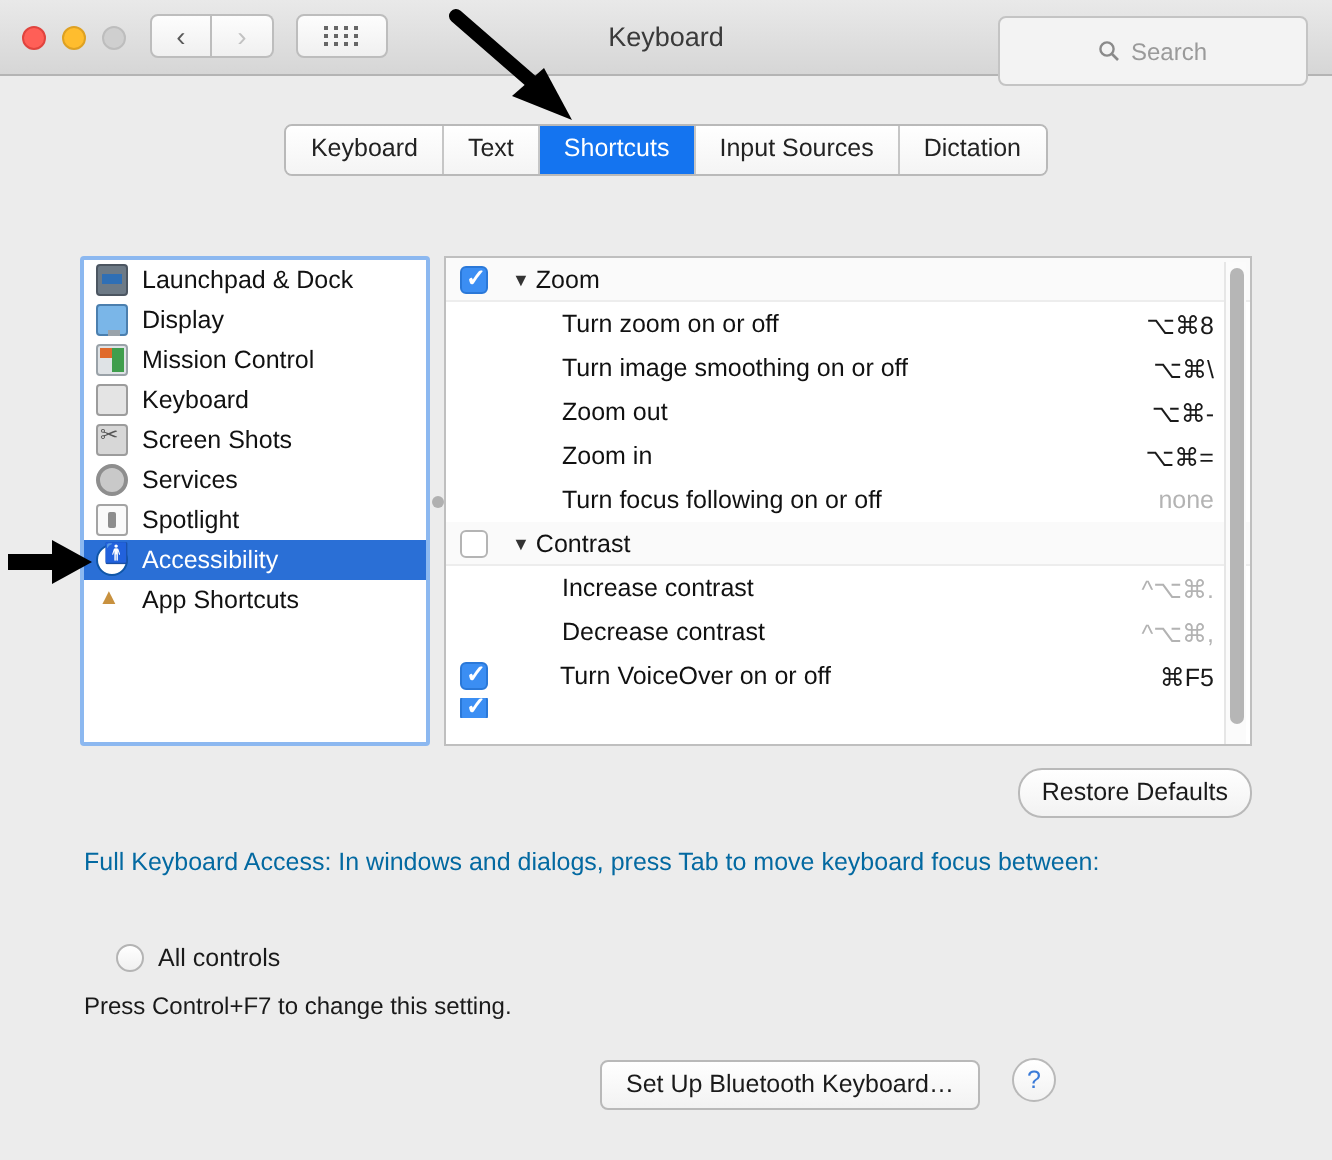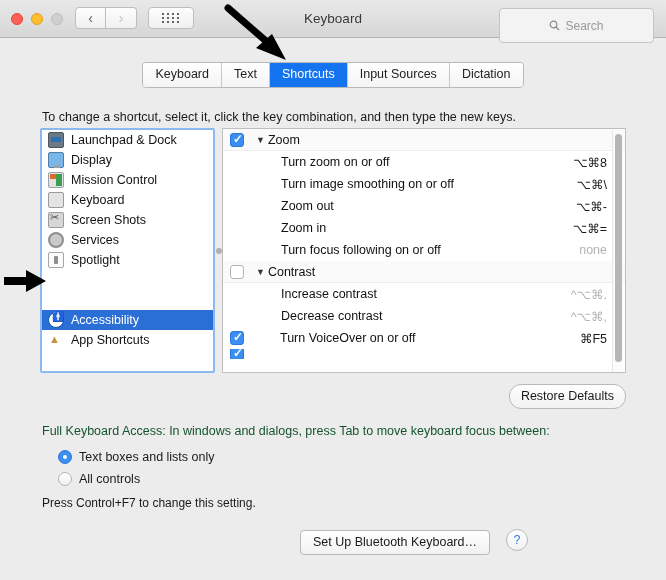--- a/index.html
+++ b/index.html
@@ -96,21 +96,21 @@
     width: 175px; height: 245px;
     background: #fff;
     border: 2px solid #8cb8f0; border-radius: 2px;
     overflow: hidden;
   }
   .srow {
     height: 20px; display: flex; align-items: center;
     padding-left: 6px; gap: 7px;
     font-size: 12.5px; color: #111; text-align: right;
   }
-  .srow.sel { background: #2a6fd6; color: #fff; margin-top: 40px; }
+  .srow.sel { background: #2a6fd6; color: #fff; }
   .sicon { width: 16px; height: 16px; flex: 0 0 16px; position: relative; }
 
   
   .ic-launchpad { background:#6d7a86; border:1px solid #4c5661; border-radius:2px; }
   .ic-launchpad::after { content:""; position:absolute; left:2px; top:4px; right:2px; height:5px; background:#2f6fb5; }
   .ic-display { background:#7ab6e8; border:1px solid #4b7fae; border-radius:2px; }
   .ic-display::after { content:""; position:absolute; left:5px; bottom:-1px; width:6px; height:3px; background:#9aa3aa; }
   .ic-mission { background:#dfe3e6; border:1px solid #9aa2a8; border-radius:2px; overflow:hidden; }
   .ic-mission::before { content:""; position:absolute; left:1px; top:1px; width:6px; height:5px; background:#e06a2b; }
   .ic-mission::after  { content:""; position:absolute; right:1px; top:1px; width:6px; height:12px; background:#3f9e4d; }
@@ -187,21 +187,21 @@
     position: absolute; top: 296px; right: 40px;
     padding: 4px 11px 5px;
     font-size: 12.5px; color: #1a1a1a;
     background: linear-gradient(to bottom,#ffffff,#f2f2f2);
     border: 1px solid #b9b9b9; border-radius: 12px;
   }
 
   
   #fka-label {
     position: absolute; top: 336px; left: 42px;
-    font-size: 12.5px; color: #14532d;
+    font-size: 12.5px; color: #0369a1;
   }
   .radio-row {
     position: absolute; left: 58px;
     display: flex; align-items: center; gap: 7px;
     font-size: 12.5px; color: #1a1a1a;
   }
   #radio1 { top: 362px; }
   #radio2 { top: 384px; }
   .radio {
     width: 14px; height: 14px; border-radius: 50%;
@@ -291,21 +291,20 @@
       <div class="tab">Keyboard</div>
       <div class="tab">Text</div>
       <div class="tab active">Shortcuts</div>
       <div class="tab">Input Sources</div>
       <div class="tab">Dictation</div>
     </div>
   </div>
 
   <div id="content">
 
-    <div id="instruction">To change a shortcut, select it, click the key combination, and then type the new keys.</div>
 
     <div id="sidebar">
       <div class="srow">
         <span class="sicon ic-launchpad"></span>
         <span>Launchpad &amp; Dock</span>
       </div>
       <div class="srow">
         <span class="sicon ic-display"></span>
         <span>Display</span>
       </div>
@@ -396,24 +395,20 @@
 
       <div id="vscroll">
         <div class="thumb"></div>
       </div>
     </div>
 
     <div id="restore">Restore Defaults</div>
 
     <div id="fka-label">Full Keyboard Access: In windows and dialogs, press Tab to move keyboard focus between:</div>
 
-    <div class="radio-row" id="radio1">
-      <span class="radio on"></span>
-      <span>Text boxes and lists only</span>
-    </div>
     <div class="radio-row" id="radio2">
       <span class="radio"></span>
       <span>All controls</span>
     </div>
 
     <div id="hint">Press Control+F7 to change this setting.</div>
   </div>
 
   <div id="bottombar">
     <div id="bt-btn">Set Up Bluetooth Keyboard…</div>

